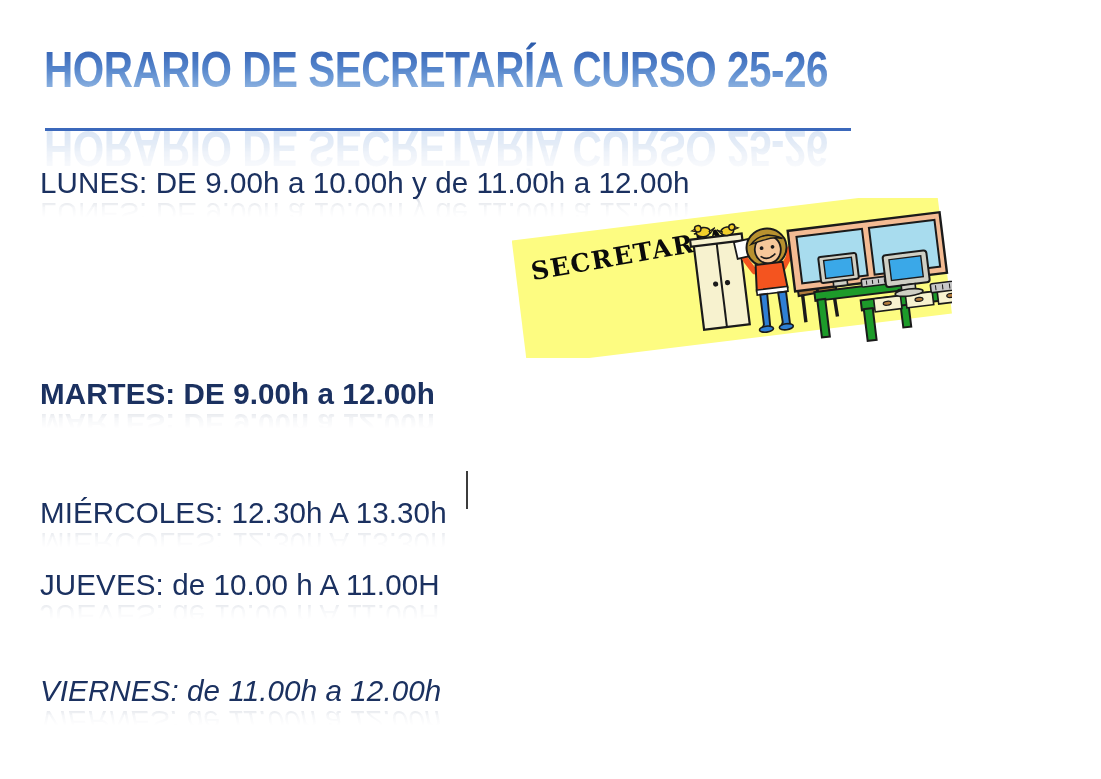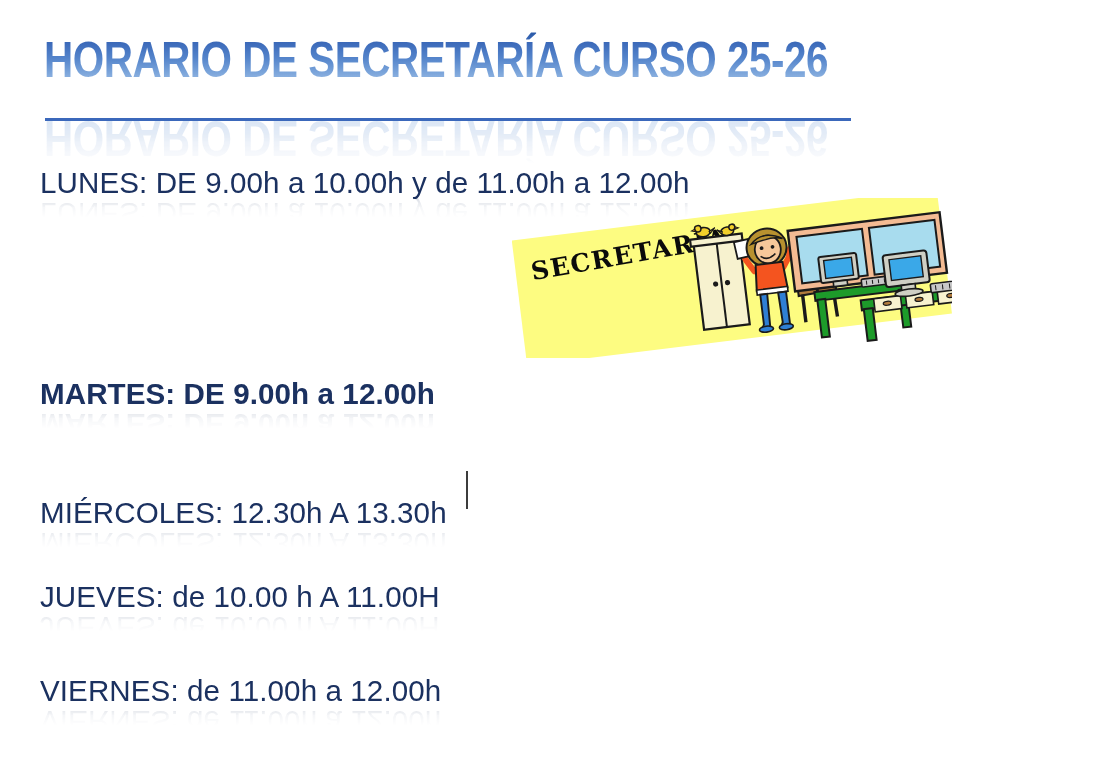--- a/index.html
+++ b/index.html
@@ -12,21 +12,21 @@
     height: 779px;
     position: relative;
     overflow: hidden;
     font-family: "Liberation Sans", sans-serif;
   }
 
   
   #title-block {
     position: absolute;
     left: 44px;
-    top: 32px;
+    top: 42px;
     width: 900px;
     height: 90px;
   }
   .title-text {
     font-family: "Liberation Sans", sans-serif;
     font-weight: bold;
     font-size: 43px;
     letter-spacing: -0.5px;
     line-height: 46px;
     white-space: nowrap;
@@ -104,22 +104,22 @@
     transform: scaleY(-1) scaleX(0.985);
     transform-origin: left top;
     position: relative;
     top: 34px;
     filter: blur(0.7px);
   }
 
   #line-lunes     { top: 166px; }
   #line-martes    { top: 377px; font-weight: bold; }
   #line-miercoles { top: 496px; }
-  #line-jueves    { top: 580px; }
-  #line-viernes   { top: 674px; }
+  #line-jueves    { top: 568px; }
+  #line-viernes   { top: 674px; font-style: italic; }
 
   #text-caret {
     position: absolute;
     left: 466px;
     top: 471px;
     width: 2px;
     height: 38px;
     background: #3c3c3c;
   }
 

